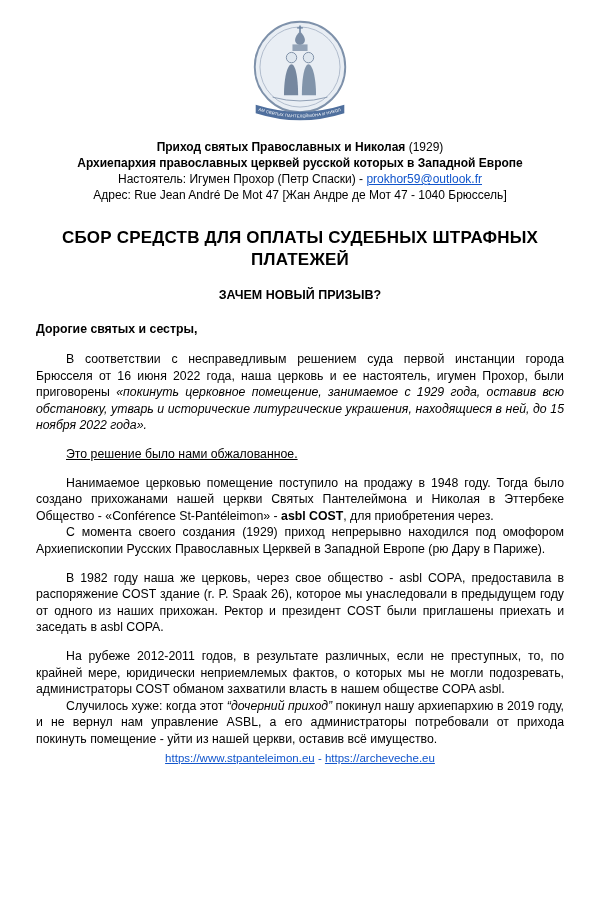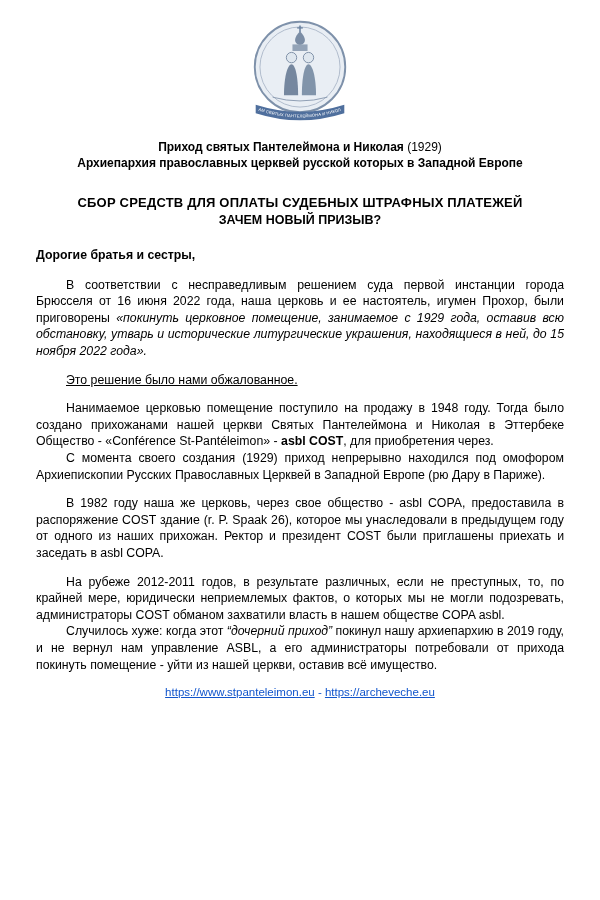--- a/index.html
+++ b/index.html
@@ -14,36 +14,36 @@
     background: #ffffff;
     padding: 18px 36px 8px 36px;
     overflow: hidden;
   }
   .seal-row { display: flex; justify-content: center; margin-bottom: 6px; }
   .letterhead { text-align: center; line-height: 1.34; font-size: 12px; }
   .letterhead .hdr-line { margin: 0; }
   .bold { font-weight: bold; }
   a.link { color: #1155cc; text-decoration: underline; cursor: pointer; }
   .title-block { text-align: center; margin-top: 24px; line-height: 1.25; }
-  .title-l1 { font-weight: bold; font-size: 13px; letter-spacing: 0.2px; }
-  .title-l2 { font-weight: bold; font-size: 12.5px; margin-top: 2px; }
+  .title-l1 { font-weight: bold; font-size: 17px; letter-spacing: 0.2px; }
+  .title-l2 { font-weight: bold; font-size: 12.5px; margin-top: 18px; }
   .content {
     margin-top: 18px;
     font-size: 12.3px;
     line-height: 1.35;
     text-align: justify;
   }
   .salutation { font-weight: bold; margin-bottom: 13px; }
   p.para { text-indent: 30px; margin: 0; }
   p.gap { margin-top: 12px; }
   .italic { font-style: italic; margin-top: 31px; }
   .underline { text-decoration: underline; }
   .footer {
     text-align: center;
-    margin-top: 13px;
+    margin-top: 4px;
     font-size: 11.5px;
   }
   .footer a, .footer span { color: #1155cc; }
   .footer a { text-decoration: underline; cursor: pointer; }
 </style>
 </head>
 <body>
 
 <div class="page">
 
@@ -64,31 +64,33 @@
       <defs>
         <path id="ribbonTextPath" d="M12 98.5 Q55 112.5 98 98.5"></path>
       </defs>
       <text font-size="4.3" fill="#ffffff" letter-spacing="0.2" text-anchor="middle">
         <textPath href="#ribbonTextPath" startOffset="50%">ХРАМ СВЯТЫХ ПАНТЕЛЕЙМОНА И НИКОЛАЯ</textPath>
       </text>
     </svg>
   </div>
 
   <div class="letterhead">
-    <div class="hdr-line"><span class="bold">Приход святых Пантелеймона и Николая</span><span> (1929)</span></div>
+    <div class="hdr-line"><span class="bold">Приход святых Православных и Николая</span><span> (1929)</span></div>
     <div class="hdr-line bold">Архиепархия православных церквей русской которых в Западной Европе</div>
+    <div class="hdr-line"><span>Настоятель: Игумен Прохор (Петр Спаски) - </span><a class="link">prokhor59@outlook.fr</a></div>
+    <div class="hdr-line">Адрес: Rue Jean André De Mot 47 [Жан Андре де Мот 47 - 1040 Брюссель]</div>
   </div>
 
   <div class="title-block">
     <div class="title-l1">СБОР СРЕДСТВ ДЛЯ ОПЛАТЫ СУДЕБНЫХ ШТРАФНЫХ ПЛАТЕЖЕЙ</div>
     <div class="title-l2">ЗАЧЕМ НОВЫЙ ПРИЗЫВ?</div>
   </div>
 
   <div class="content">
-    <p class="salutation">Дорогие братья и сестры,</p>
+    <p class="salutation">Дорогие святых и сестры,</p>
 
     <p class="para"><span>В соответствии с несправедливым решением суда первой инстанции города Брюсселя от 16 июня 2022 года, наша церковь и ее настоятель, игумен Прохор, были приговорены </span><span class="italic">«покинуть церковное помещение, занимаемое с 1929 года, оставив всю обстановку, утварь и исторические литургические украшения, находящиеся в ней, до 15 ноября 2022 года».</span></p>
 
 
     <p class="para gap"><span class="underline">Это решение было нами обжалованное.</span></p>
 
     <p class="para gap"><span>Нанимаемое церковью помещение поступило на продажу в 1948 году. Тогда было создано прихожанами нашей церкви Святых Пантелеймона и Николая в Эттербеке Общество - «Conférence St-Pantéleimon» - </span><span class="bold">asbl COST</span><span>, для приобретения через.</span></p>
 
     <p class="para">С момента своего создания (1929) приход непрерывно находился под омофором Архиепископии Русских Православных Церквей в Западной Европе (рю Дару в Париже).</p>
 

